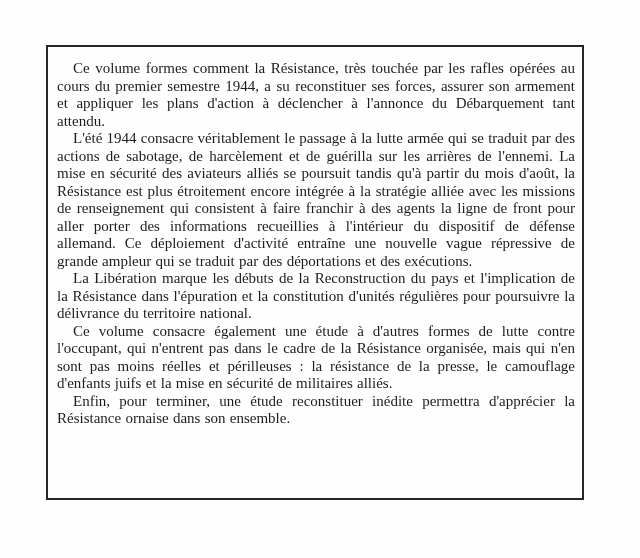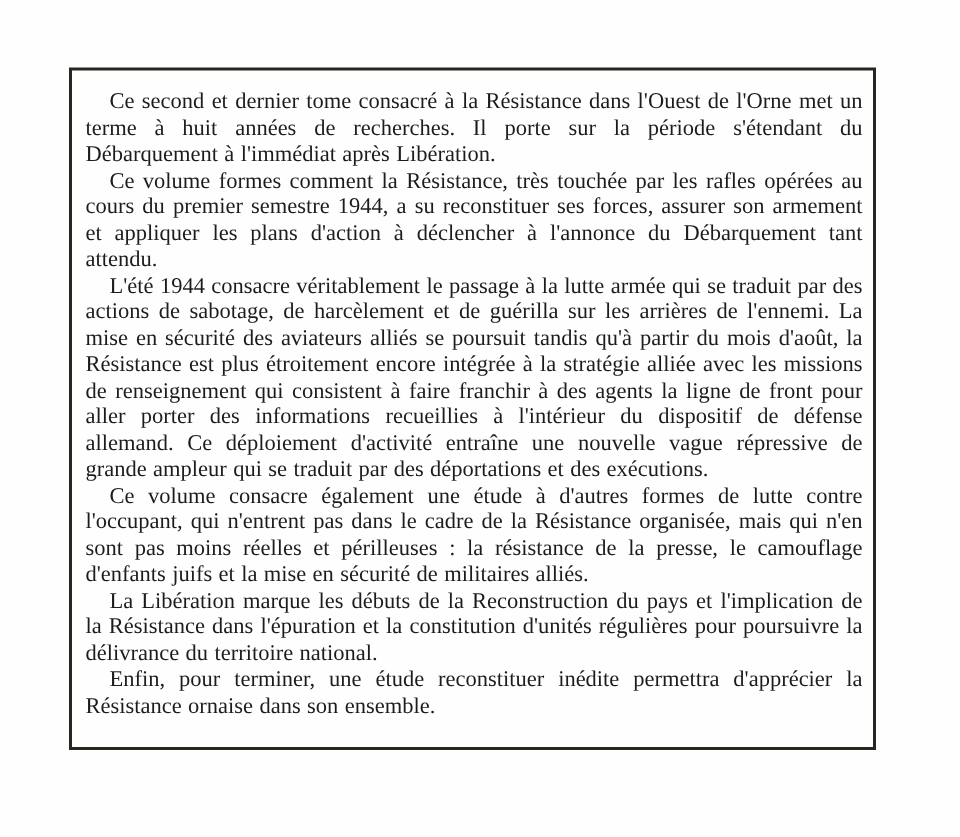--- a/index.html
+++ b/index.html
@@ -36,20 +36,19 @@
     word-spacing: 0.5px;
     hyphens: manual;
     -webkit-hyphens: manual;
   }
 </style>
 </head>
 <body>
 
 <div class="canvas">
   <div class="frame">
-    <p class="para">Ce second et dernier tome consacré à la Résistance dans l'Ouest de l'Orne met un terme à huit années de recherches. Il porte sur la période s'étendant du Débarquement à l'immédiat après Libération.</p>
     <p class="para">Ce volume formes comment la Résistance, très touchée par les rafles opérées au cours du premier semestre 1944, a su reconstituer ses forces, assurer son armement et appliquer les plans d'action à déclencher à l'annonce du Débarquement tant attendu.</p>
     <p class="para">L'été 1944 consacre véritablement le passage à la lutte armée qui se traduit par des actions de sabotage, de harcèlement et de guérilla sur les arrières de l'ennemi. La mise en sécurité des aviateurs alliés se poursuit tandis qu'à partir du mois d'août, la Résistance est plus étroitement encore intégrée à la stratégie alliée avec les missions de renseignement qui consistent à faire franchir à des agents la ligne de front pour aller porter des informations recueillies à l'intérieur du dispositif de défense allemand. Ce déploiement d'activité entraîne une nouvelle vague répres­sive de grande ampleur qui se traduit par des déportations et des exécutions.</p>
+    <p class="para">La Libération marque les débuts de la Reconstruction du pays et l'implication de la Résistance dans l'épuration et la constitution d'unités régulières pour pour­suivre la délivrance du territoire national.</p>
     <p class="para">Ce volume consacre également une étude à d'autres formes de lutte contre l'occupant, qui n'entrent pas dans le cadre de la Résistance organisée, mais qui n'en sont pas moins réelles et périlleuses : la résistance de la presse, le camouflage d'enfants juifs et la mise en sécurité de militaires alliés.</p>
-    <p class="para">La Libération marque les débuts de la Reconstruction du pays et l'implication de la Résistance dans l'épuration et la constitution d'unités régulières pour pour­suivre la délivrance du territoire national.</p>
     <p class="para">Enfin, pour terminer, une étude reconstituer inédite permettra d'apprécier la Résistance ornaise dans son ensemble.</p>
   </div>
 </div>
 
 </body></html>

